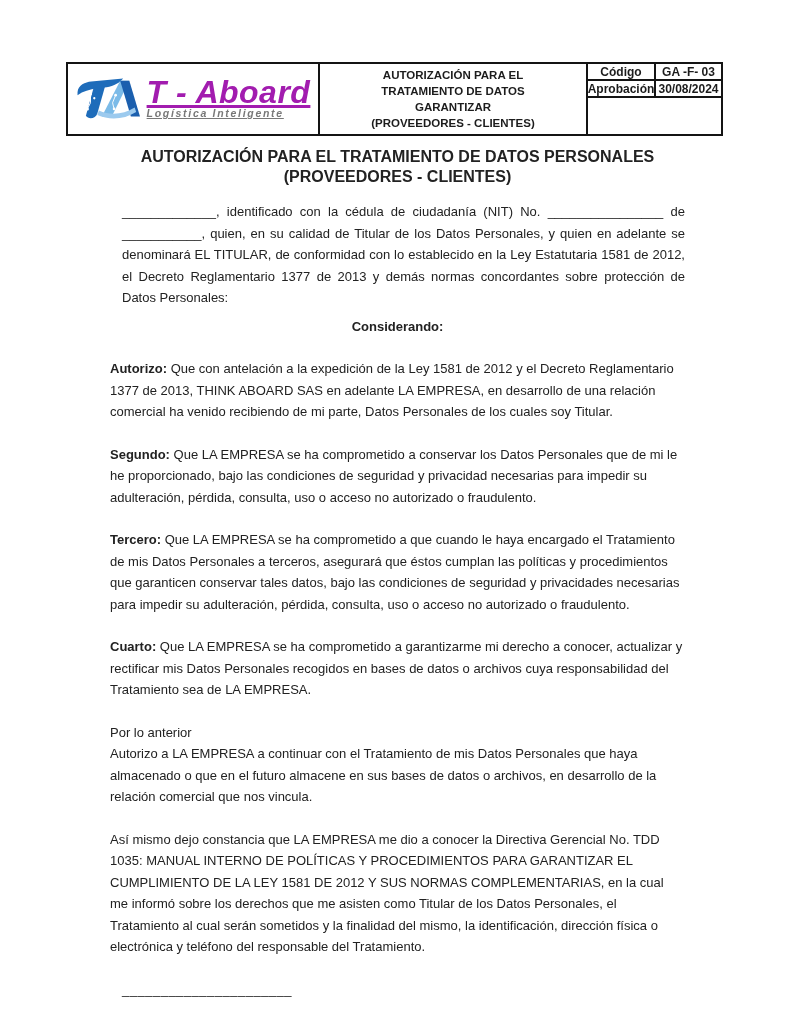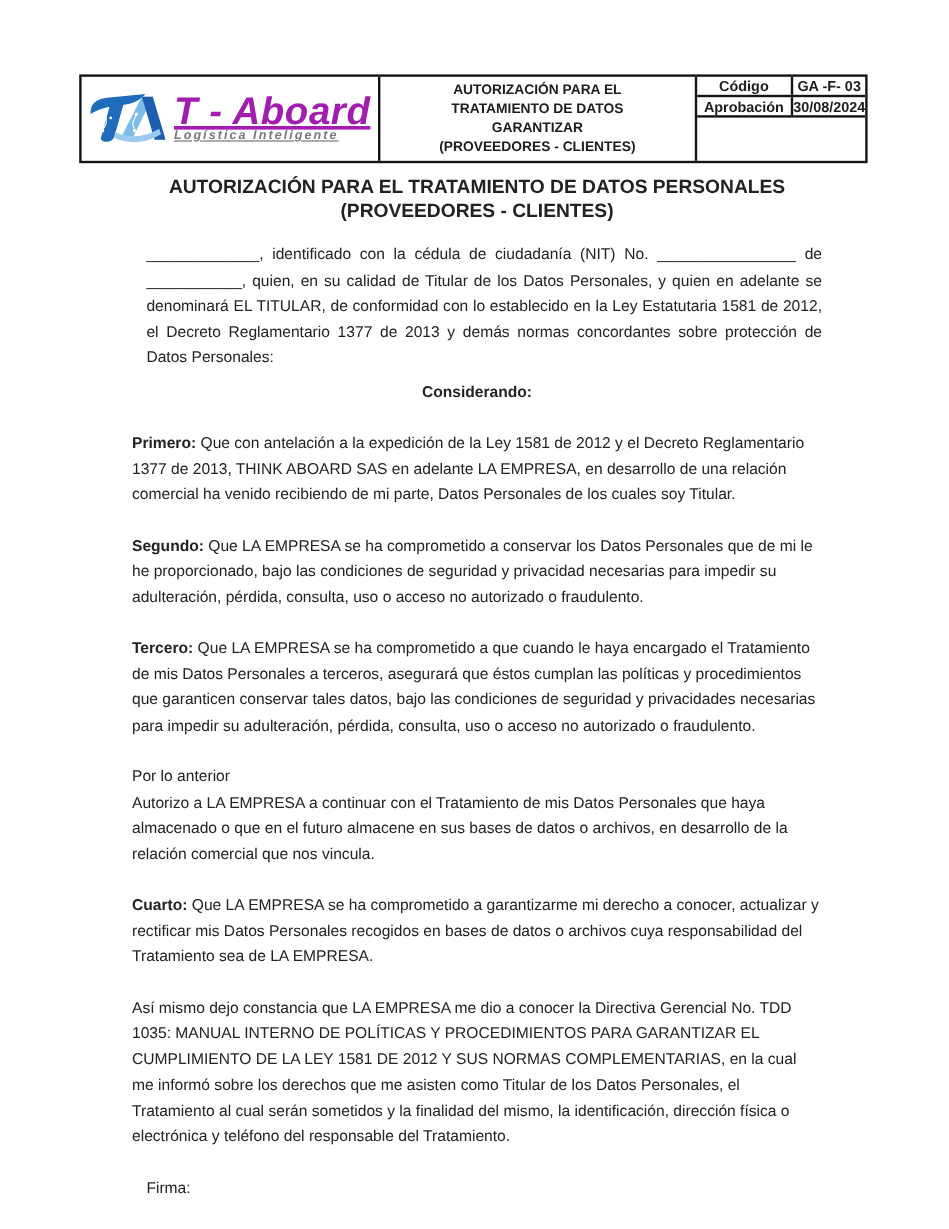--- a/index.html
+++ b/index.html
@@ -66,21 +66,21 @@
     justify-content: center;
     text-align: center;
     font-weight: bold;
     font-size: 11.5px;
     line-height: 16px;
   }
   .cell-meta { flex: 1; display: flex; flex-direction: column; font-size: 12px; font-weight: bold; }
   .meta-row { display: flex; flex: 0 0 17px; box-sizing: border-box; border-bottom: 2px solid #141414; }
   .meta-row.last { flex: 1; border-bottom: none; }
   .meta-label {
-    width: 80px;
+    width: 68px;
     border-right: 2px solid #141414;
     box-sizing: border-box;
     display: flex; align-items: center; justify-content: center;
   }
   .meta-value { flex: 1; display: flex; align-items: center; justify-content: center; }
 
   
   .content {
     position: absolute;
     left: 110px;
@@ -167,39 +167,38 @@
     <div class="doc-title">
       <div>AUTORIZACIÓN PARA EL TRATAMIENTO DE DATOS PERSONALES</div>
       <div>(PROVEEDORES - CLIENTES)</div>
     </div>
 
     <p class="para justify">_____________, identificado con la cédula de ciudadanía (NIT) No. ________________ de ___________, quien, en su calidad de Titular de los Datos Personales, y quien en adelante se denominará EL TITULAR, de conformidad con lo establecido en la Ley Estatutaria 1581 de 2012, el Decreto Reglamentario 1377 de 2013 y demás normas concordantes sobre protección de Datos Personales:</p>
 
     <p class="center-bold">Considerando:</p>
 
     <p class="para clause">
-      <span class="lead">Primero:</span><span> Que con antelación a la expedición de la Ley 1581 de 2012 y el Decreto Reglamentario 1377 de 2013, THINK ABOARD SAS en adelante LA EMPRESA, en desarrollo de una relación comercial ha venido recibiendo de mi parte, Datos Personales de los cuales soy Titular.</span>
+      <span class="lead">Autorizo:</span><span> Que con antelación a la expedición de la Ley 1581 de 2012 y el Decreto Reglamentario 1377 de 2013, THINK ABOARD SAS en adelante LA EMPRESA, en desarrollo de una relación comercial ha venido recibiendo de mi parte, Datos Personales de los cuales soy Titular.</span>
     </p>
 
     <p class="para clause">
       <span class="lead">Segundo:</span><span> Que LA EMPRESA se ha comprometido a conservar los Datos Personales que de mi le he proporcionado, bajo las condiciones de seguridad y privacidad necesarias para impedir su adulteración, pérdida, consulta, uso o acceso no autorizado o fraudulento.</span>
     </p>
 
     <p class="para clause">
       <span class="lead">Tercero:</span><span> Que LA EMPRESA se ha comprometido a que cuando le haya encargado el Tratamiento de mis Datos Personales a terceros, asegurará que éstos cumplan las políticas y procedimientos que garanticen conservar tales datos, bajo las condiciones de seguridad y privacidades necesarias para impedir su adulteración, pérdida, consulta, uso o acceso no autorizado o fraudulento.</span>
+    </p>
+
+    <p class="para clause">
+      <span class="lead">Cuarto:</span><span> Que LA EMPRESA se ha comprometido a garantizarme mi derecho a conocer, actualizar y rectificar mis Datos Personales recogidos en bases de datos o archivos cuya responsabilidad del Tratamiento sea de LA EMPRESA.</span>
     </p>
 
     <p class="para clause preline">Por lo anterior
 Autorizo a LA EMPRESA a continuar con el Tratamiento de mis Datos Personales que haya almacenado o que en el futuro almacene en sus bases de datos o archivos, en desarrollo de la relación comercial que nos vincula.</p>
 
-    <p class="para clause">
-      <span class="lead">Cuarto:</span><span> Que LA EMPRESA se ha comprometido a garantizarme mi derecho a conocer, actualizar y rectificar mis Datos Personales recogidos en bases de datos o archivos cuya responsabilidad del Tratamiento sea de LA EMPRESA.</span>
-    </p>
-
     <p class="para clause">Así mismo dejo constancia que LA EMPRESA me dio a conocer la Directiva Gerencial No. TDD 1035: MANUAL INTERNO DE POLÍTICAS Y PROCEDIMIENTOS PARA GARANTIZAR EL CUMPLIMIENTO DE LA LEY 1581 DE 2012 Y SUS NORMAS COMPLEMENTARIAS, en la cual me informó sobre los derechos que me asisten como Titular de los Datos Personales, el Tratamiento al cual serán sometidos y la finalidad del mismo, la identificación, dirección física o electrónica y teléfono del responsable del Tratamiento.</p>
 
-    <p class="para firma">Firma:</p>
 
     <p class="para sig-line">______________________</p>
 
   </div>
 
 </div>
 
 </body></html>

